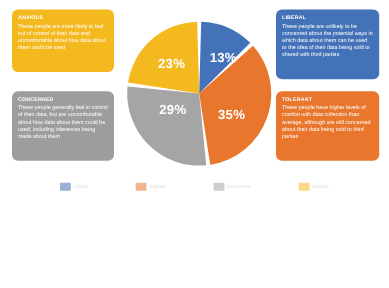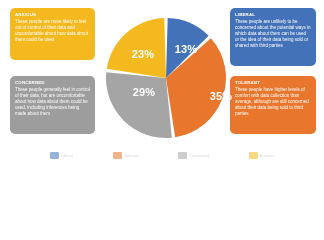--- a/index.html
+++ b/index.html
@@ -59,21 +59,21 @@
   .pie-label {
     position: absolute;
     font-size: 11px;
     font-weight: bold;
     color: #ffffff;
     letter-spacing: 0.2px;
     white-space: nowrap;
     transform: translate(-50%, -50%);
   }
   #pct-liberal   { left: 82px;  top: 33px; }
-  #pct-tolerant  { left: 89px;  top: 80px; margin-left: 28px; }
+  #pct-tolerant  { left: 89px;  top: 80px; }
   #pct-concerned { left: 40px;  top: 76px; }
   #pct-anxious   { left: 39px;  top: 38px; }
 
   
   #legend {
     position: absolute;
     left: 0;
     top: 152px;
     width: 324px;
     height: 8px;

